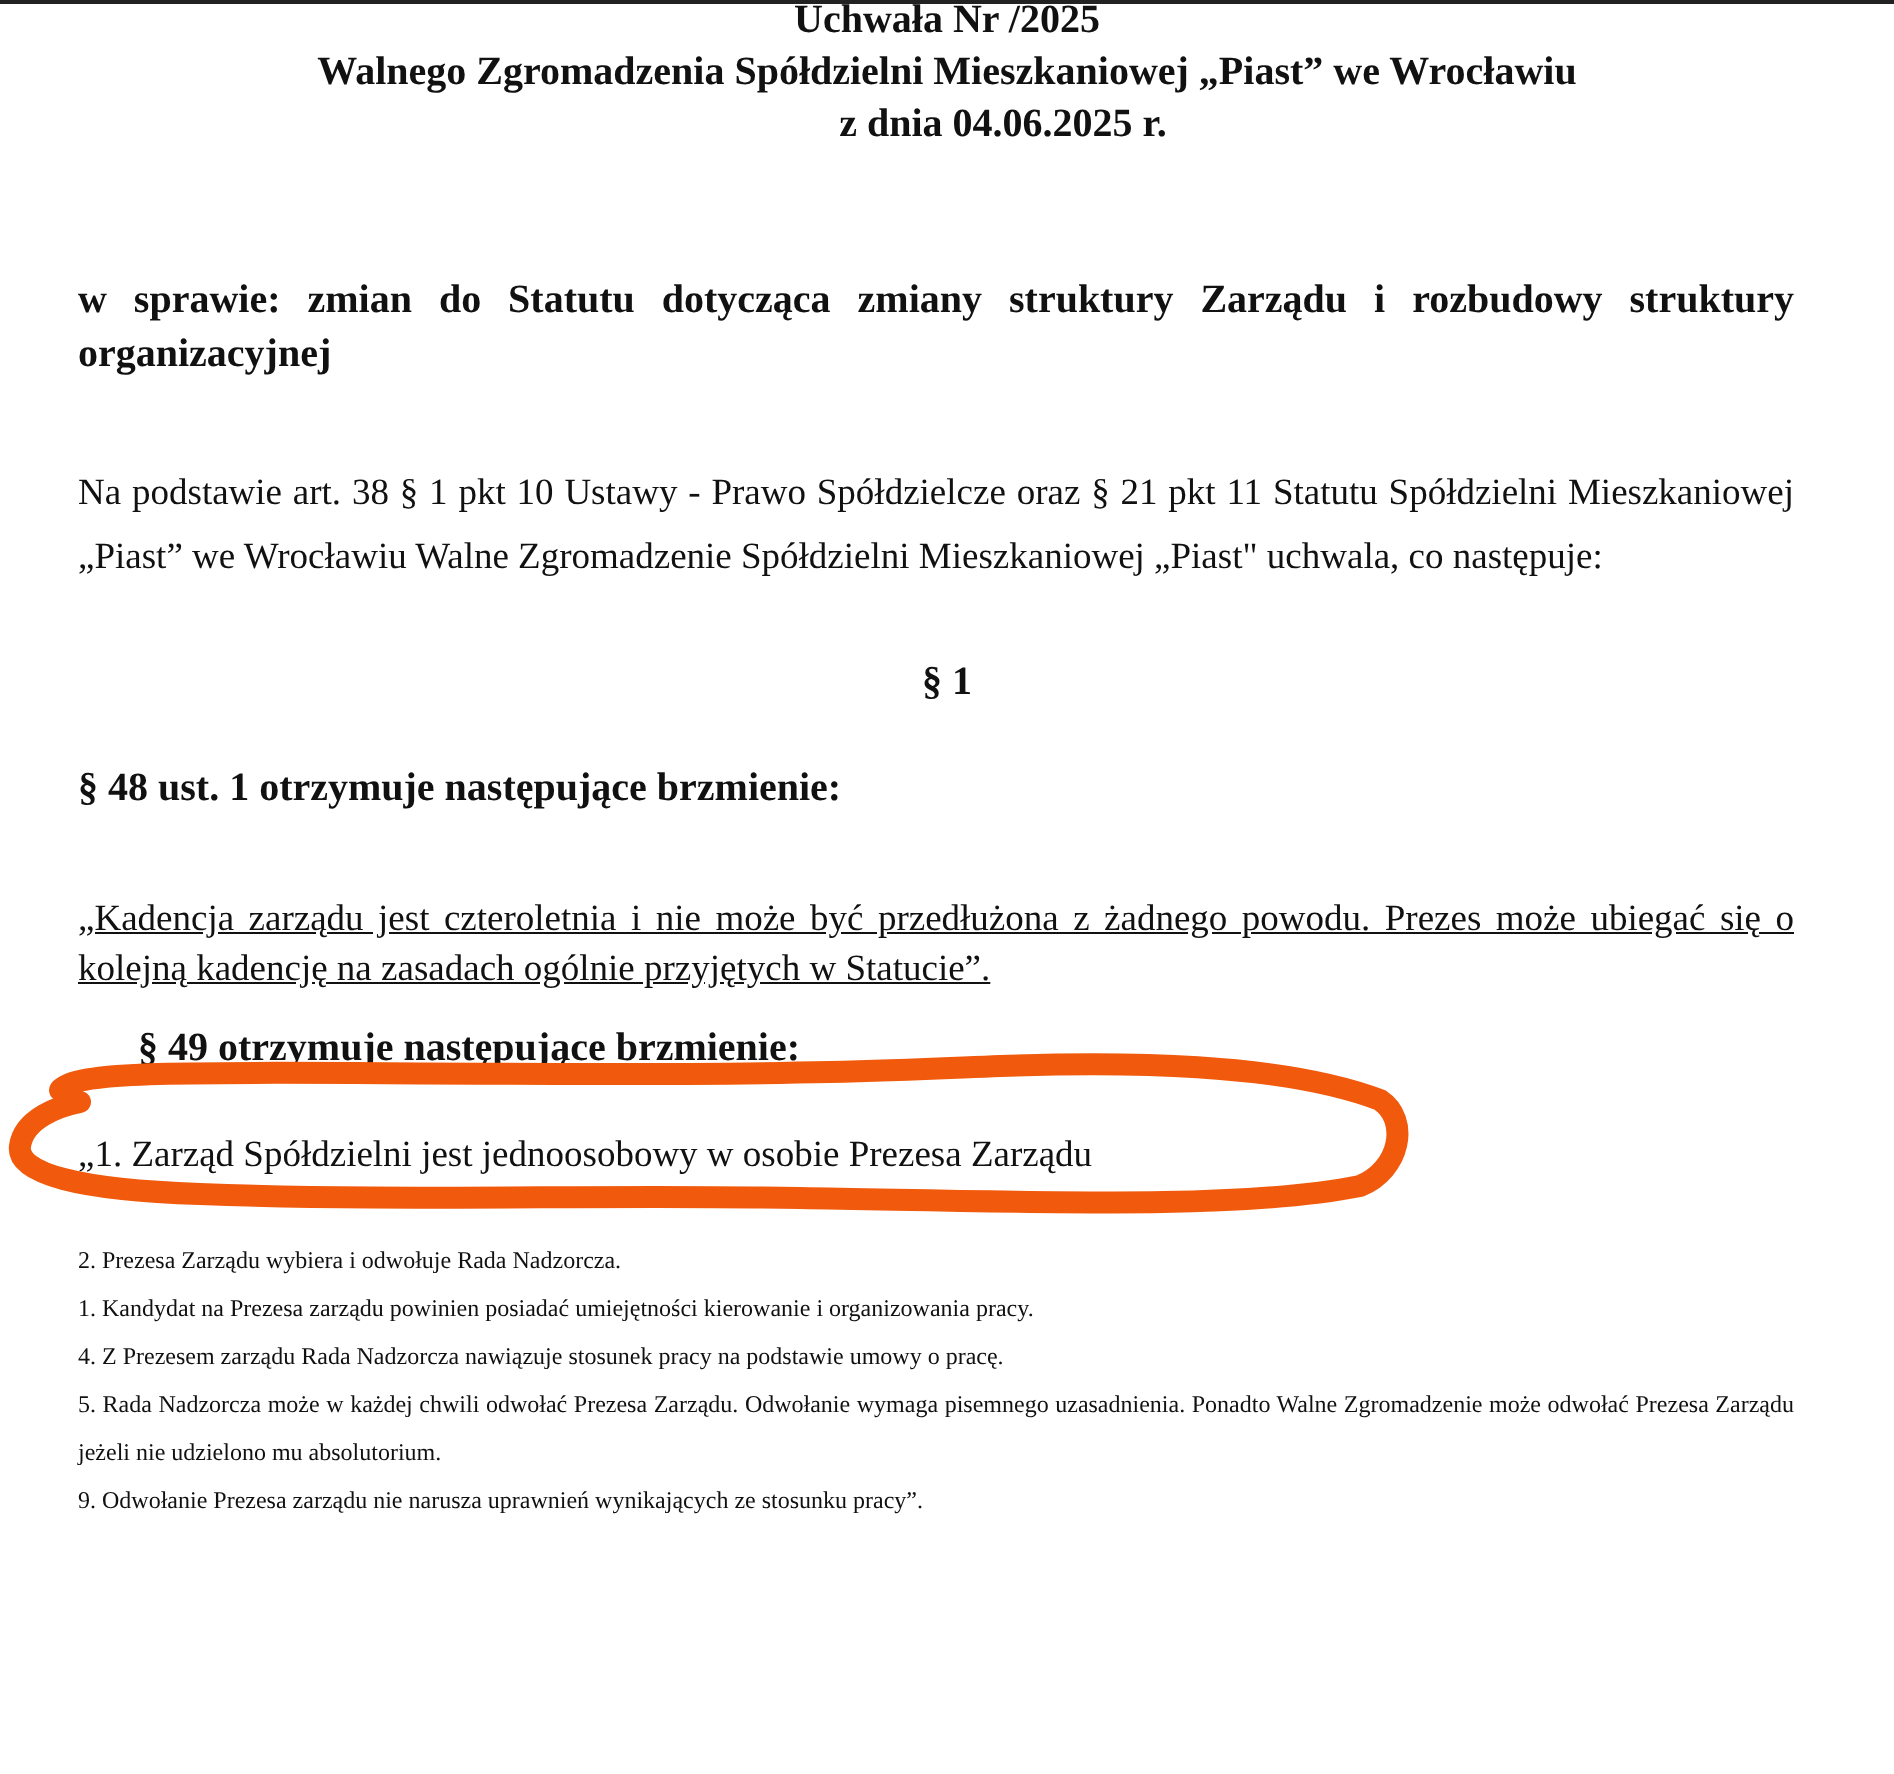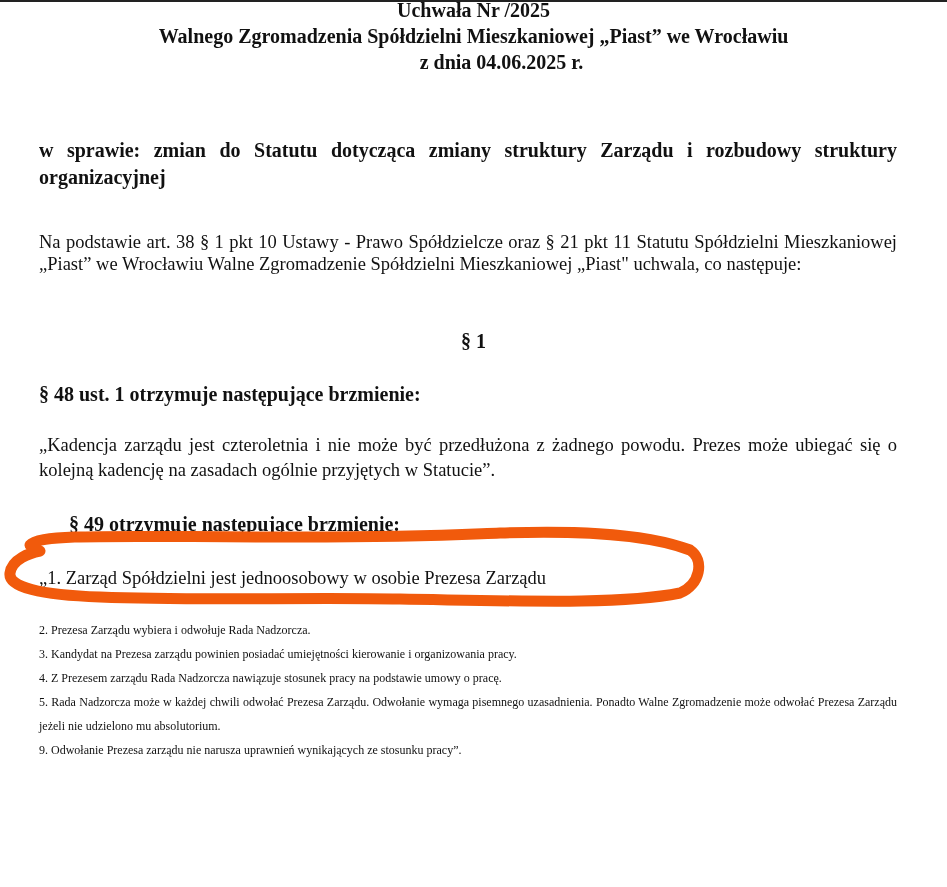--- a/index.html
+++ b/index.html
@@ -9,25 +9,25 @@
     .doc { position: absolute; left: 0; top: 0; width: 911px; height: 887px; }
     .hdr { position: absolute; left: 0; width: 947px; text-align: center; font-weight: bold;
       font-size: 20px; line-height: 24px; }
     .h1 { top: -2px; }
     .h2 { top: 24px; }
     .h3 { top: 50px; margin-left: 28px; }
     .para { position: absolute; left: 39px; width: 858px; font-size: 18.5px; line-height: 24px;
       text-align: justify; }
     .bold { font-weight: bold; font-size: 20px; }
     .subject { top: 137px; line-height: 27px; text-align-last: left; }
-    .basis { top: 231px; line-height: 22px; }
+    .basis { top: 231px; line-height: 32px; }
     .sect { position: absolute; left: 0; width: 947px; top: 330px; text-align: center;
       font-weight: bold; font-size: 20px; }
     .s48 { top: 382px; }
-    .s48text { top: 433px; line-height: 25px; }
+    .s48text { top: 448px; line-height: 25px; text-decoration: underline; }
     .s49 { top: 512px; margin-left: 30px; }
     .item1 { top: 566px; }
     .items { position: absolute; left: 39px; width: 858px; top: 618px; font-size: 12px; line-height: 24px; }
     .items div { text-align: justify; }
     .ellipse { position: absolute; left: 0; top: 525px; pointer-events: none; }
   </style>
 </head>
 <body>
 
 <div class="topbar"></div>
@@ -45,21 +45,21 @@
 
   <div class="para bold s48">§ 48 ust. 1 otrzymuje następujące brzmienie:</div>
   <div class="para s48text">„Kadencja zarządu jest czteroletnia i nie może być przedłużona z żadnego powodu. Prezes może  ubiegać się o kolejną kadencję na zasadach ogólnie przyjętych w Statucie”.</div>
 
   <div class="para bold s49">§ 49  otrzymuje następujące brzmienie:</div>
 
   <div class="para item1">„1. Zarząd Spółdzielni jest jednoosobowy w osobie Prezesa Zarządu</div>
 
   <div class="items">
     <div>2. Prezesa Zarządu wybiera i odwołuje Rada Nadzorcza.</div>
-    <div>3. Kandydat na Prezesa zarządu powinien posiadać umiejętności kierowanie i organizowania pracy.</div>
+    <div>1. Kandydat na Prezesa zarządu powinien posiadać umiejętności kierowanie i organizowania pracy.</div>
     <div>4. Z Prezesem zarządu Rada Nadzorcza nawiązuje stosunek pracy na podstawie umowy o pracę.</div>
     <div>5. Rada Nadzorcza może w każdej chwili odwołać Prezesa Zarządu. Odwołanie wymaga pisemnego uzasadnienia. Ponadto Walne Zgromadzenie może odwołać Prezesa Zarządu jeżeli nie udzielono mu absolutorium.</div>
     <div>9. Odwołanie Prezesa zarządu nie narusza uprawnień wynikających ze stosunku pracy”.</div>
   </div>
 
   <svg class="ellipse" width="720" height="90" viewBox="0 0 720 90">
     <path d="M 30 20 C 40 8, 120 12, 300 12 C 420 12, 450 10, 500 8 C 560 6, 640 6, 690 25 C 705 35, 700 60, 680 68 C 620 80, 520 76, 400 74 C 300 72, 200 76, 100 72 C 40 70, 8 62, 10 48 C 12 34, 30 28, 40 26" fill="none" stroke="#f15a0c" stroke-width="11" stroke-linecap="round" stroke-linejoin="round"></path>
   </svg>
 </div>
 

